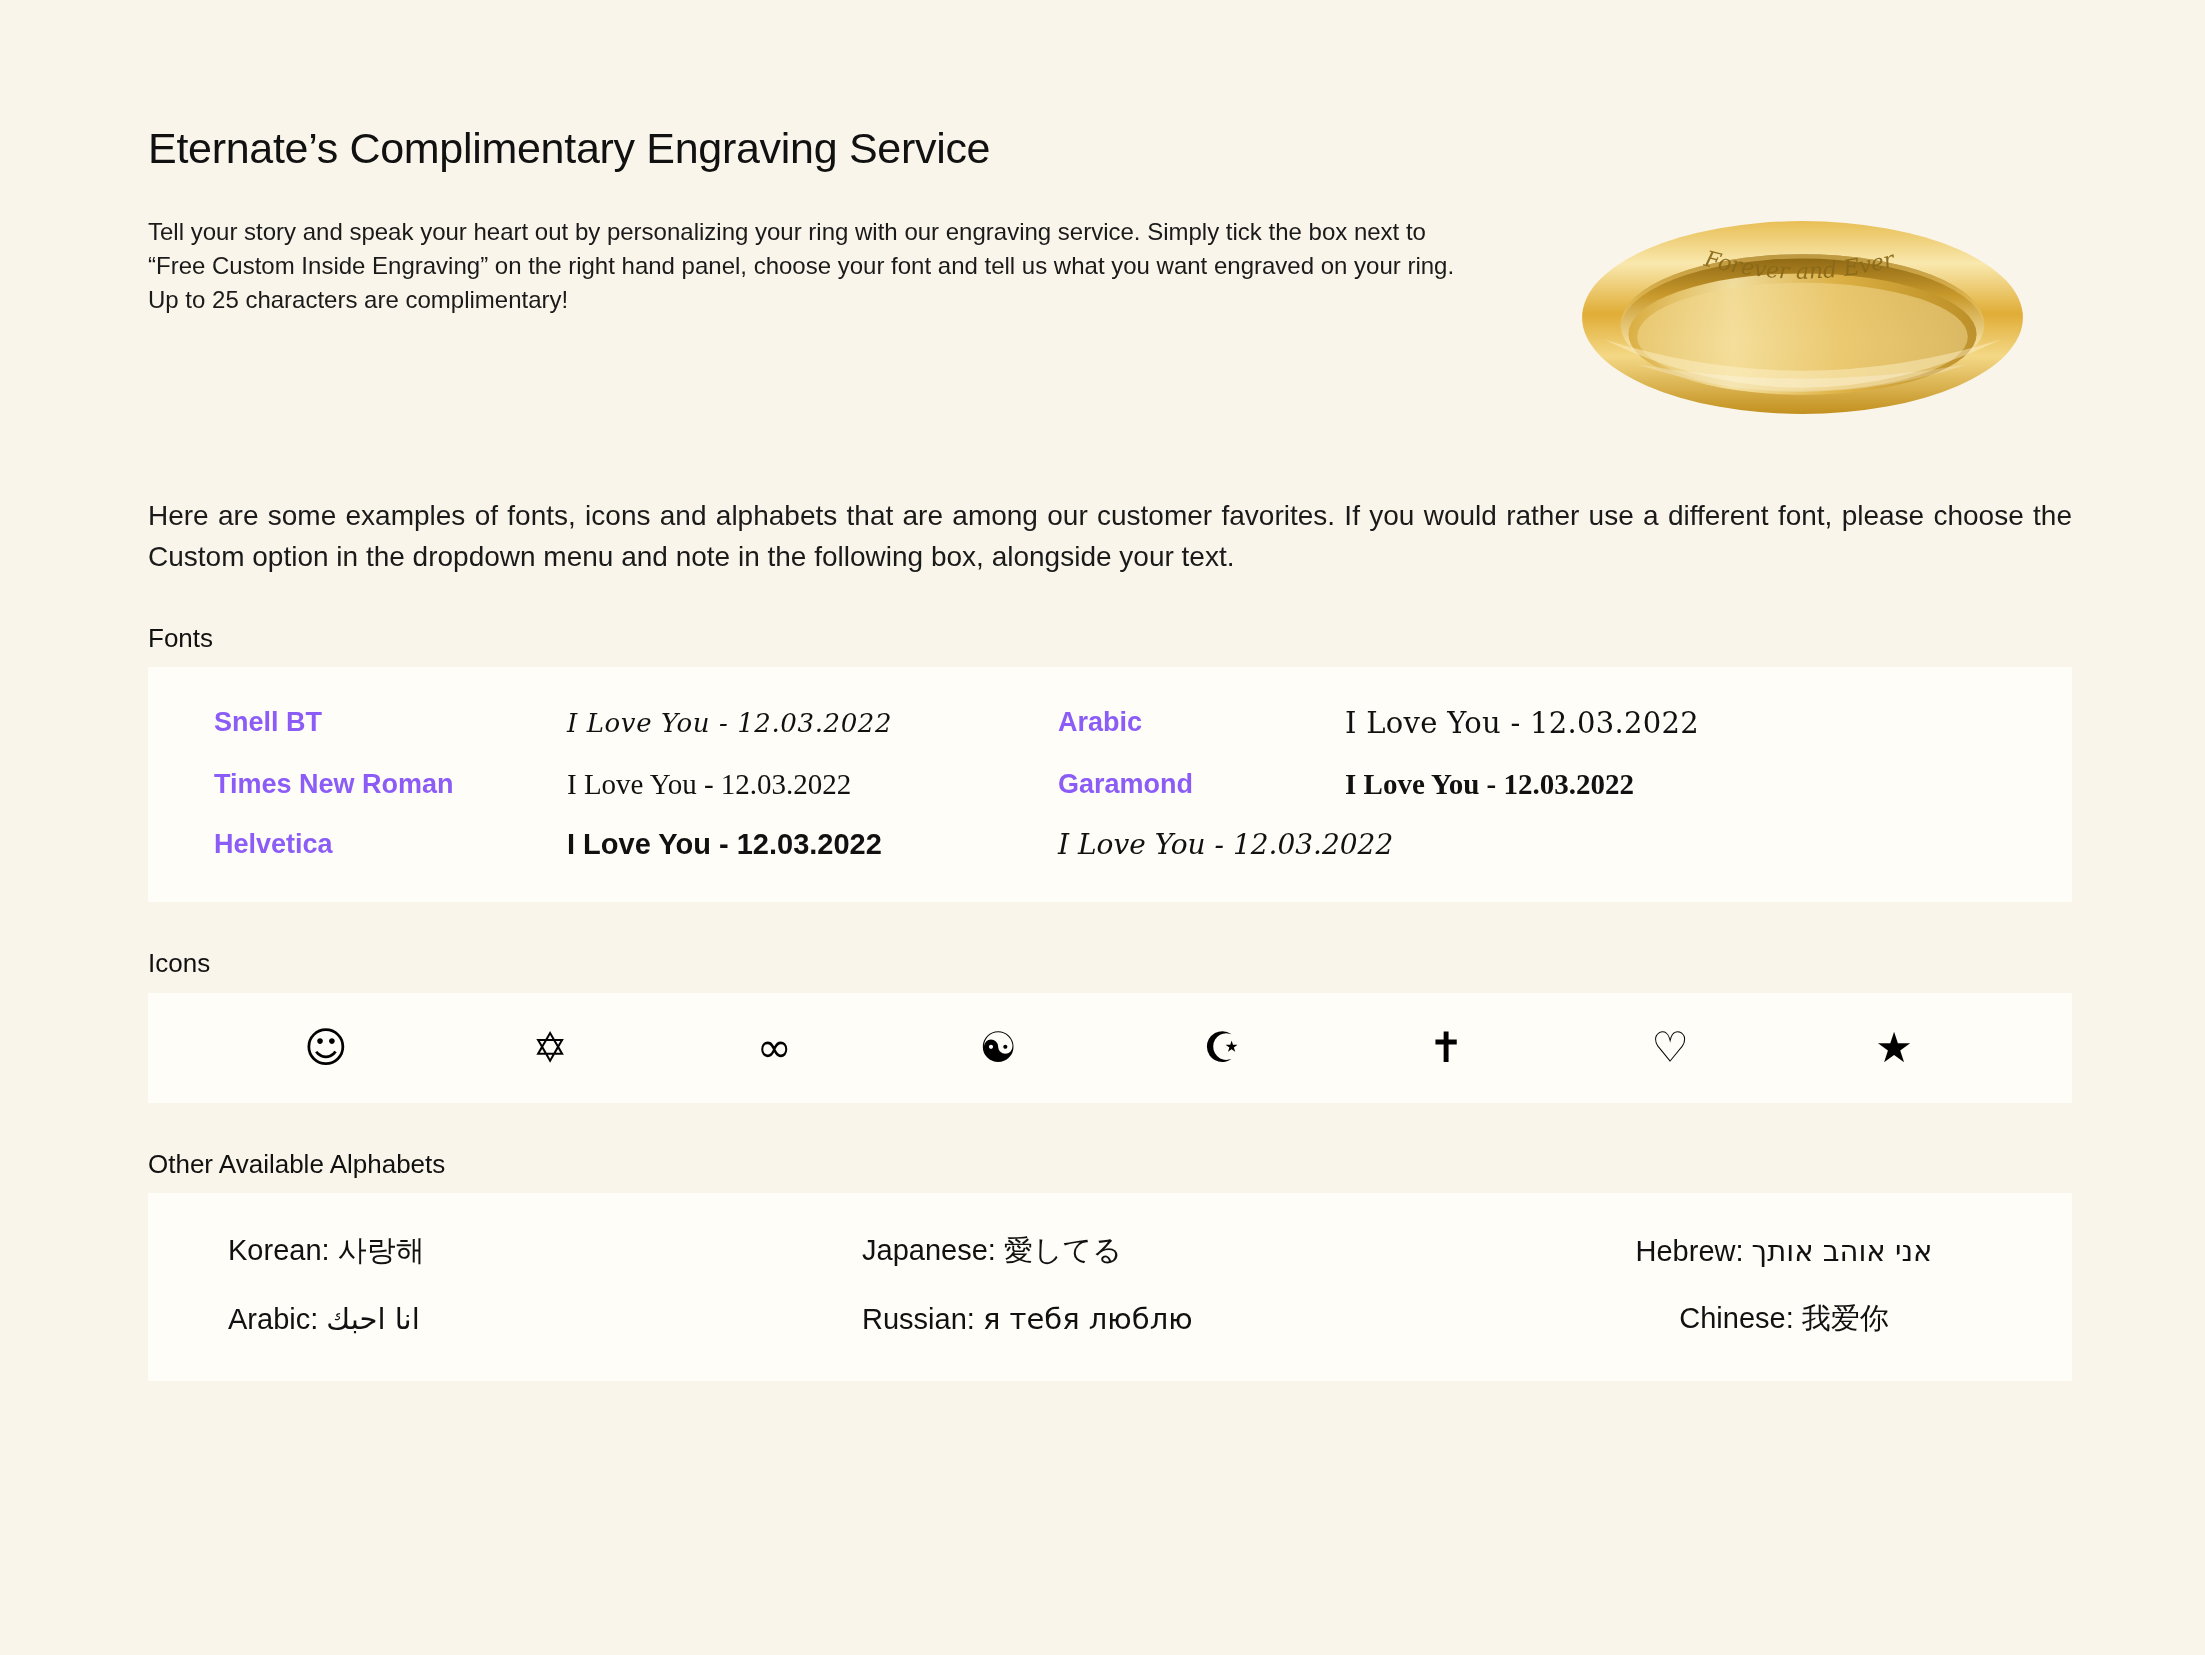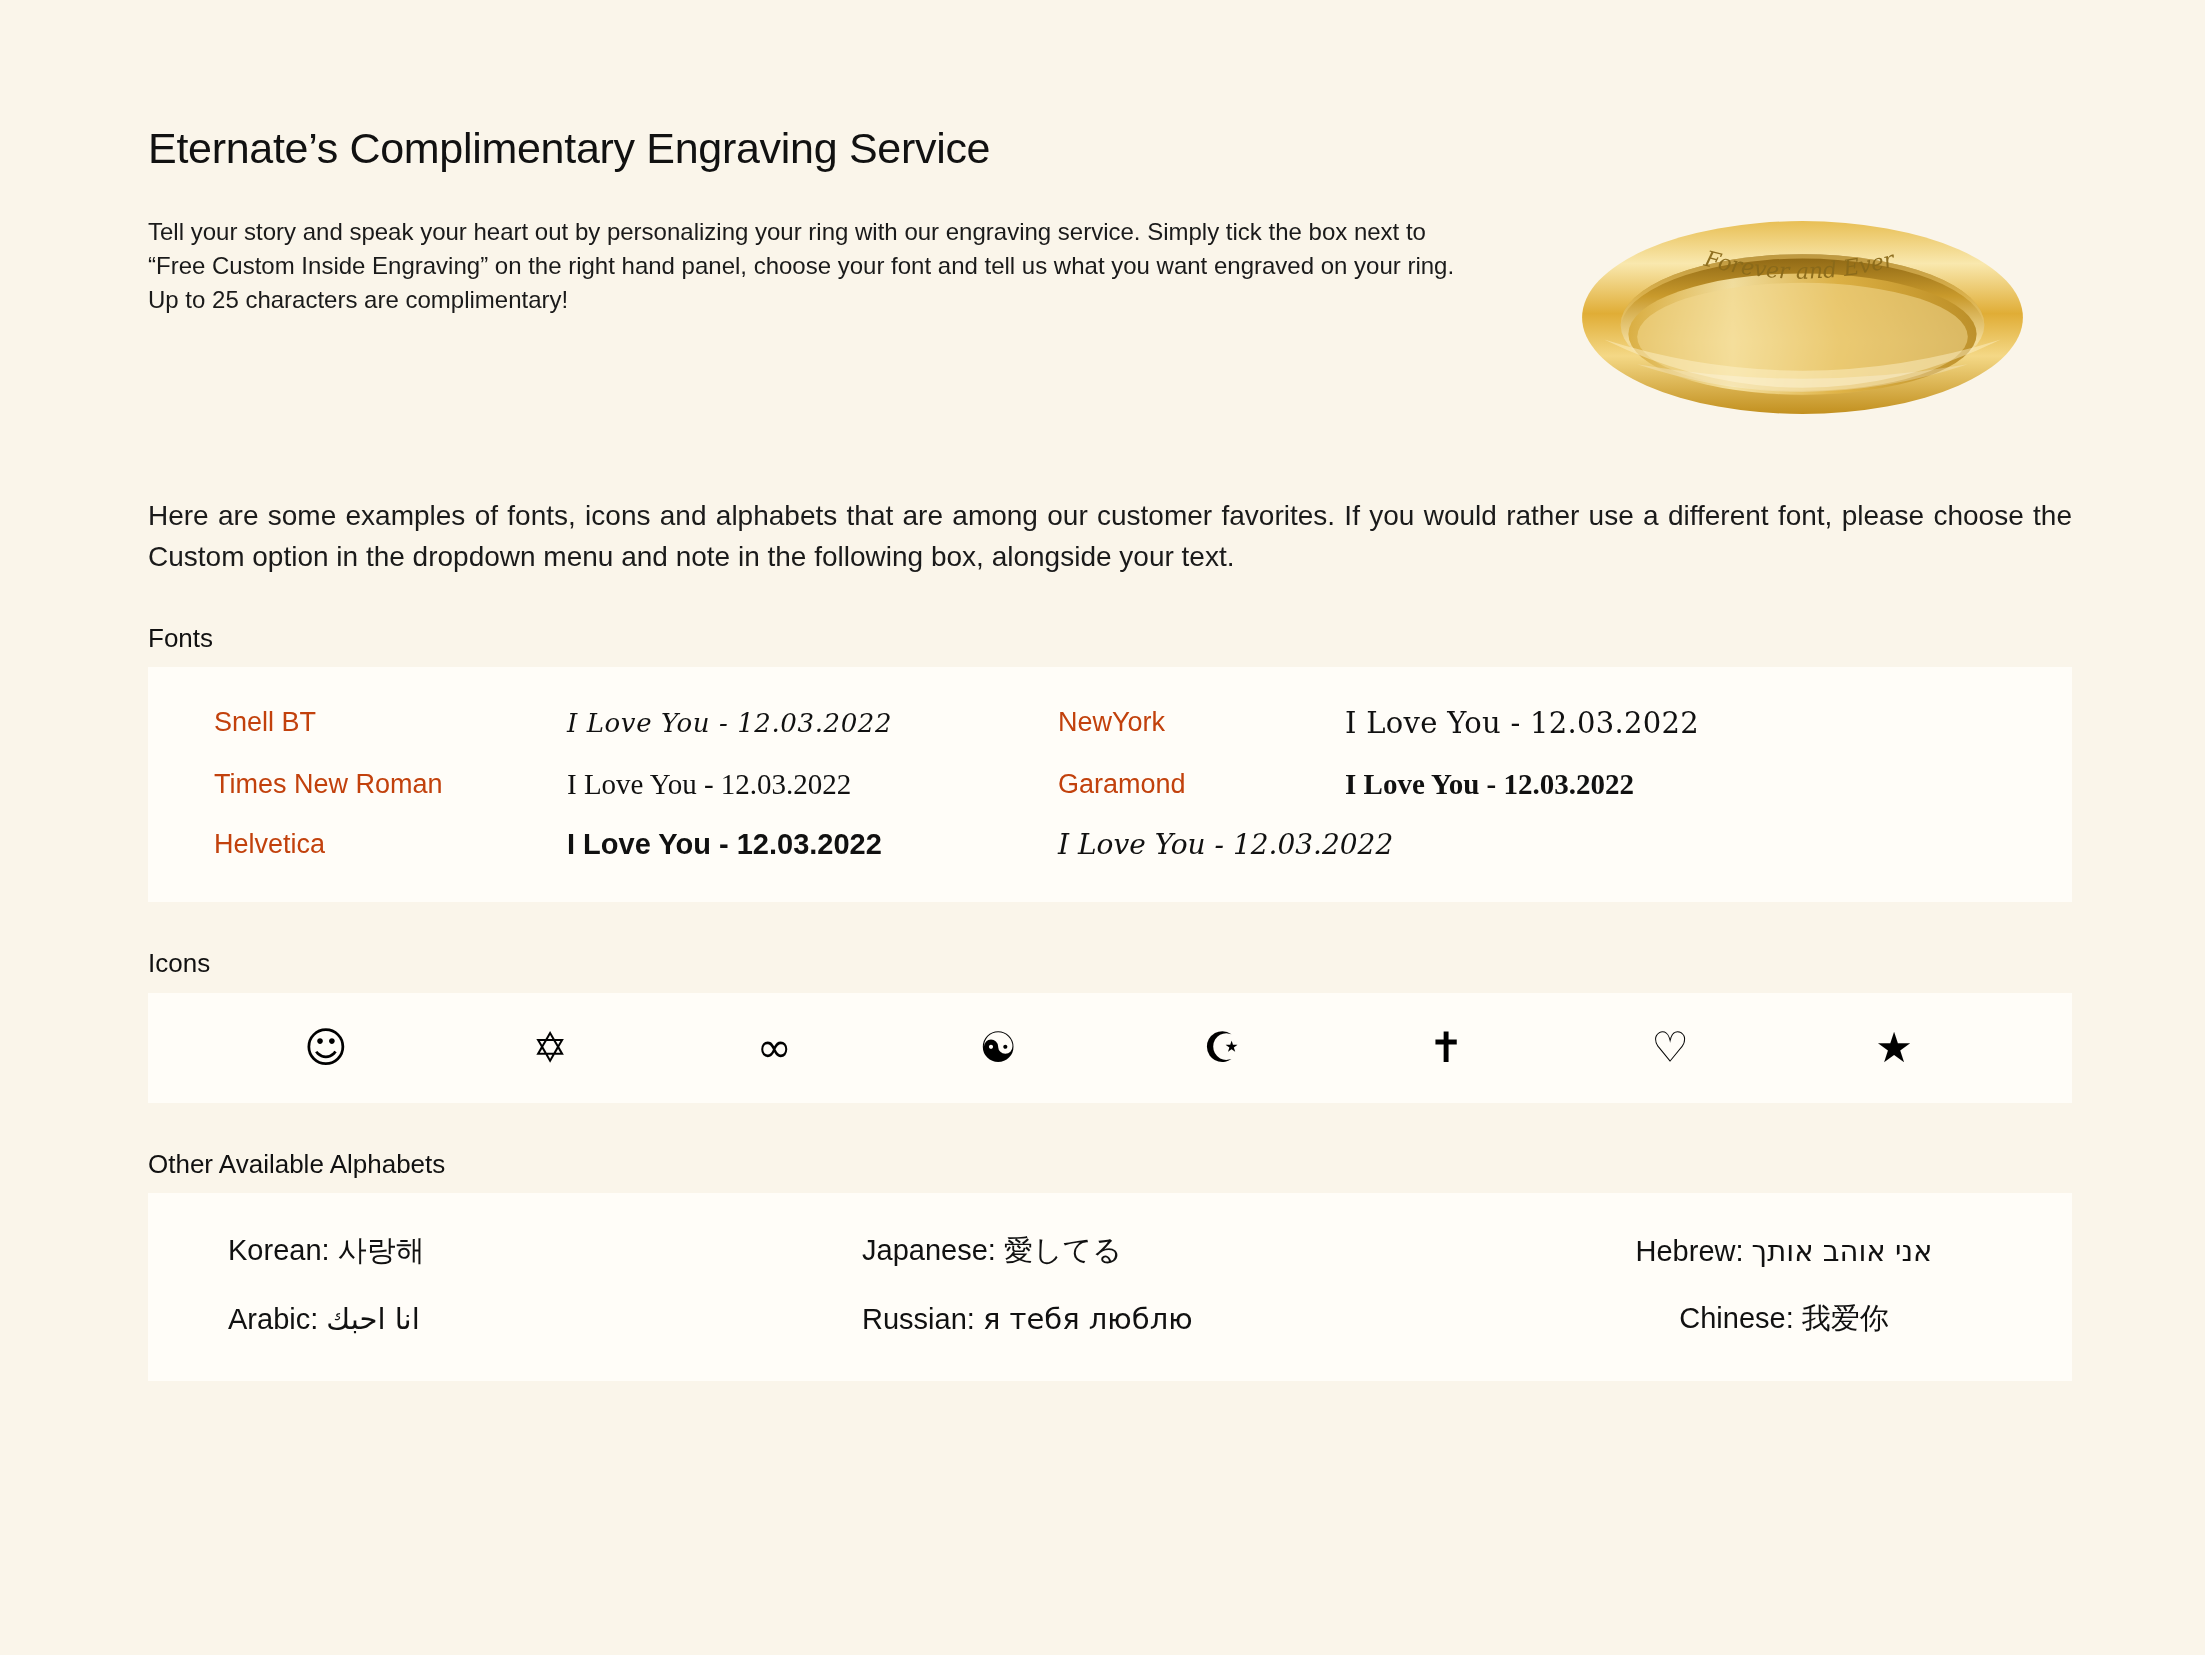--- a/index.html
+++ b/index.html
@@ -93,22 +93,22 @@
     padding: 25px 0 27.6px 0;
   }
   .fonts-grid {
     display: grid;
     grid-template-columns: 66px 353px 419px 72px 287px 1fr;
     row-gap: 0;
     align-items: center;
   }
   .font-name {
     font-size: 27px;
-    font-weight: 400;
-    color: #c2410c;
+    font-weight: 700;
+    color: #8b5cf6;
     padding: 13.8px 0;
     white-space: nowrap;
   }
   .font-sample {
     font-size: 27.6px;
     color: #111;
     padding: 13.8px 0;
     white-space: nowrap;
   }
   .s-snell   { font-family: "DejaVu Serif", serif; font-style: italic; font-size: 26px; letter-spacing: 0.6px; }
@@ -220,21 +220,21 @@
       <p>Here are some examples of fonts, icons and alphabets that are among our customer favorites. If you would rather use a different font, please choose the Custom option in the dropdown menu and note in the following box, alongside your text.</p>
     </div>
 
     <div class="section-label">Fonts</div>
     <div class="panel fonts-panel">
       <div class="fonts-grid">
         <div></div>
         <div class="font-name">Snell BT</div>
         <div class="font-sample s-snell">I Love You - 12.03.2022</div>
         <div></div>
-        <div class="font-name">NewYork</div>
+        <div class="font-name">Arabic</div>
         <div class="font-sample s-newyork">I Love You - 12.03.2022</div>
 
         <div></div>
         <div class="font-name">Times New Roman</div>
         <div class="font-sample s-times">I Love You - 12.03.2022</div>
         <div></div>
         <div class="font-name">Garamond</div>
         <div class="font-sample s-garamond">I Love You - 12.03.2022</div>
 
         <div></div>

